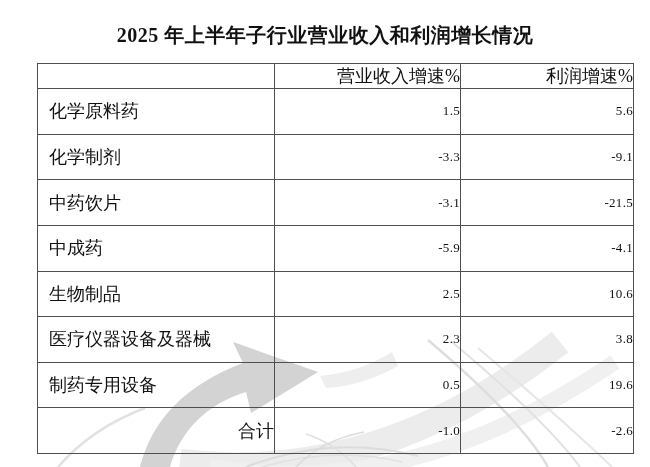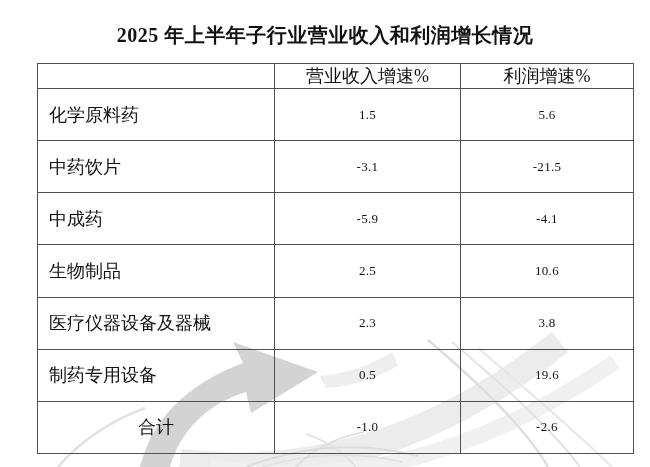--- a/index.html
+++ b/index.html
@@ -28,21 +28,21 @@
     position: absolute;
     left: 37px; top: 63px;
     width: 596px; height: 391px;
     border-collapse: collapse;
     table-layout: fixed;
     z-index: 1;
     background: transparent;
   }
   .growth-table th, .growth-table td {
     border: 1.5px solid #4f4f4f;
-    text-align: center;
+    text-align: right;
     vertical-align: middle;
     padding: 0;
     font-weight: normal;
     font-size: 18px;
     overflow: hidden;
     white-space: nowrap;
   }
   .growth-table td.left {
     text-align: left;
     padding-left: 11px;
@@ -99,20 +99,25 @@
       <th>利润增速%</th>
     </tr>
   </thead>
   <tbody>
       <tr>
         <td class="left">化学原料药</td>
         <td class="num">1.5</td>
         <td class="num">5.6</td>
       </tr>
       <tr>
+        <td class="left">化学制剂</td>
+        <td class="num">-3.3</td>
+        <td class="num">-9.1</td>
+      </tr>
+      <tr>
         <td class="left">中药饮片</td>
         <td class="num">-3.1</td>
         <td class="num">-21.5</td>
       </tr>
       <tr>
         <td class="left">中成药</td>
         <td class="num">-5.9</td>
         <td class="num">-4.1</td>
       </tr>
       <tr>

